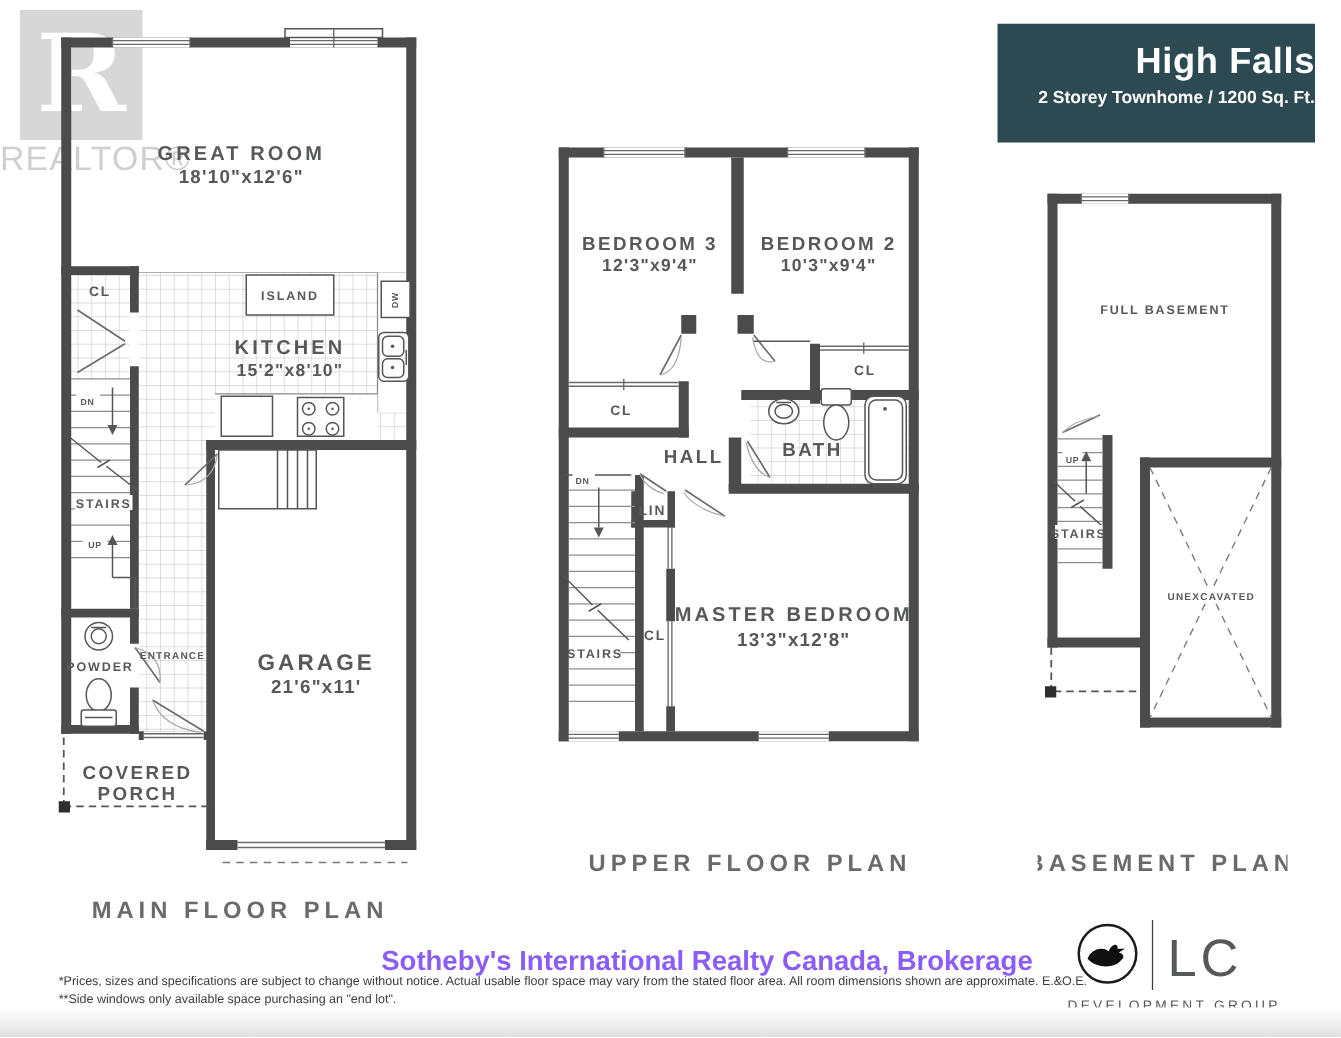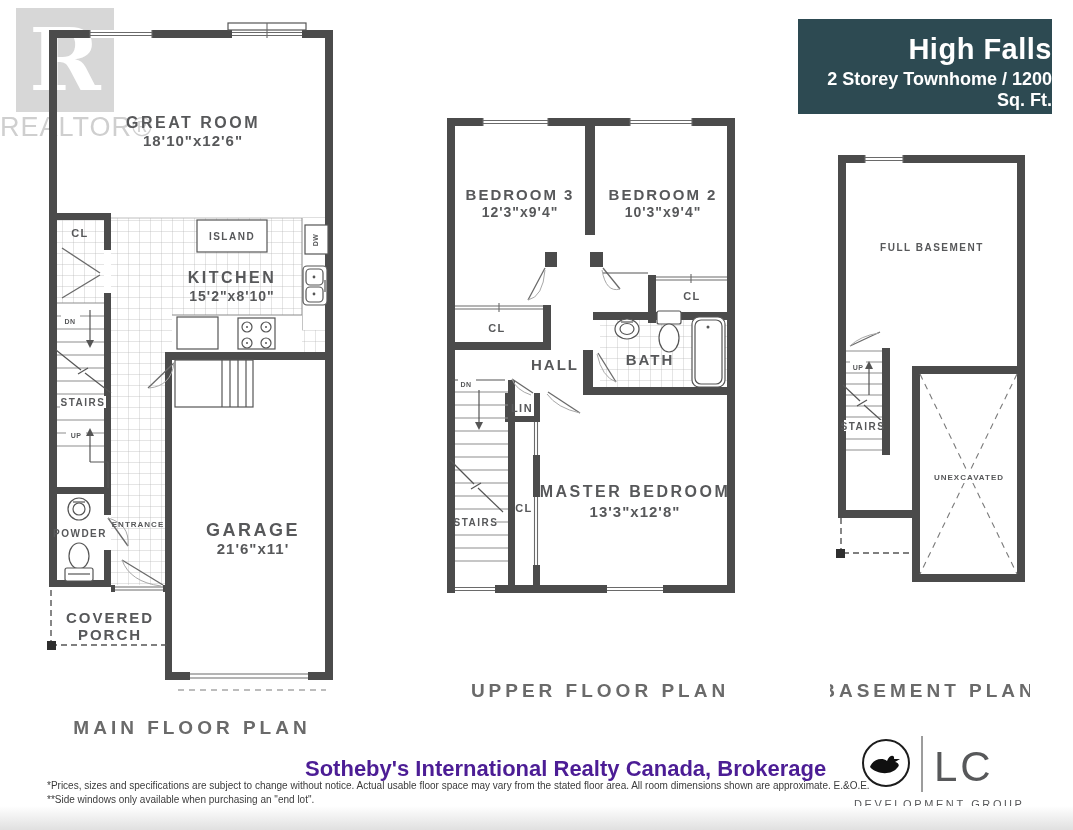--- a/index.html
+++ b/index.html
@@ -7,23 +7,23 @@
           font-family:"Liberation Sans",sans-serif;}
   .abs{position:absolute;}
   
   #realtor-block{left:16px;top:8px;width:98px;height:104px;background:#d7d7d7;
                  display:flex;align-items:center;justify-content:center;}
   #realtor-block span{color:#ffffff;font-family:"DejaVu Serif",serif;font-weight:bold;font-size:86px;line-height:1;}
   #realtor-word{left:0px;top:112px;width:150px;color:#cfcfcf;font-size:27px;letter-spacing:1px;font-weight:500;}
   
   #header-box{left:798px;top:19px;width:254px;height:95px;text-align:center;color:#fff;}
   #header-title{margin-top:14px;font-size:29px;font-weight:bold;letter-spacing:.5px;}
-  #header-sub{margin-top:3px;font-size:18px;font-weight:bold;}
+  #header-sub{margin-top:3px;font-size:14px;font-weight:bold;}
   
-  #sothebys{left:305px;top:756px;width:470px;font-size:22px;font-weight:600;color:#4c1d95;white-space:nowrap;}
+  #sothebys{left:305px;top:756px;width:470px;font-size:22px;font-weight:600;color:#8b5cf6;white-space:nowrap;}
   #disc1{left:47px;top:780px;font-size:10px;color:#3b3b3b;}
   #disc2{left:47px;top:794px;font-size:10px;color:#3b3b3b;}
   #bottom-grad{left:0;top:806px;width:1073px;height:24px;
                background:linear-gradient(180deg,#ffffff 0%,#e0e0e0 100%);}
   
   svg text{font-family:"Liberation Sans",sans-serif;fill:#57585a;}
   .room  {font-size:16px;font-weight:600;letter-spacing:2.5px;text-anchor:middle;}
   .rooml {font-size:18px;font-weight:600;letter-spacing:2.5px;text-anchor:middle;}
   .rooms {font-size:15px;font-weight:600;letter-spacing:2px;text-anchor:middle;}
   .dims  {font-size:15px;font-weight:600;letter-spacing:1px;text-anchor:middle;}
@@ -414,21 +414,21 @@
     <text class="small" x="102" y="101">FULL BASEMENT</text>
     <text class="tiny7" x="28" y="220">UP</text>
     <text class="small" x="33" y="280">STAIRS</text>
     <text class="tiny" x="139" y="330">UNEXCAVATED</text>
     <text class="planlabel" x="99" y="547">BASEMENT PLAN</text>
   </svg>
 
   <div class="abs" id="sothebys">Sotheby's International Realty Canada, Brokerage</div>
 
   <div class="abs" id="disc1">*Prices, sizes and specifications are subject to change without notice. Actual usable floor space may vary from the stated floor area. All room dimensions shown are approximate. E.&amp;O.E.</div>
-  <div class="abs" id="disc2">**Side windows only available when purchasing an "end lot".</div>
+  <div class="abs" id="disc2">**Side windows only available space purchasing an "end lot".</div>
 
   <svg class="abs" style="left:850px;top:732px;" width="175" height="85" viewBox="0 0 175 85">
     <circle cx="36" cy="31" r="23" fill="none" stroke="#1c1c1c" stroke-width="2"></circle>
     <path d="M20,35 C23,27 32,25 37,29 C39,23 45,22 44,27 L50,27 L45,30 C49,31 50,34 47,36 C42,43 27,43 20,35 Z" fill="#101010"></path>
     <line x1="72" y1="4" x2="72" y2="60" stroke="#3a3a3a" stroke-width="1"></line>
     <text x="84" y="49" font-size="42" font-weight="400" letter-spacing="3" fill="#1e1e1e">LC</text>
     <text x="4" y="76" font-size="11" letter-spacing="2.6" fill="#1e1e1e">DEVELOPMENT  GROUP</text>
   </svg>
 
   <div class="abs" id="bottom-grad"></div>

